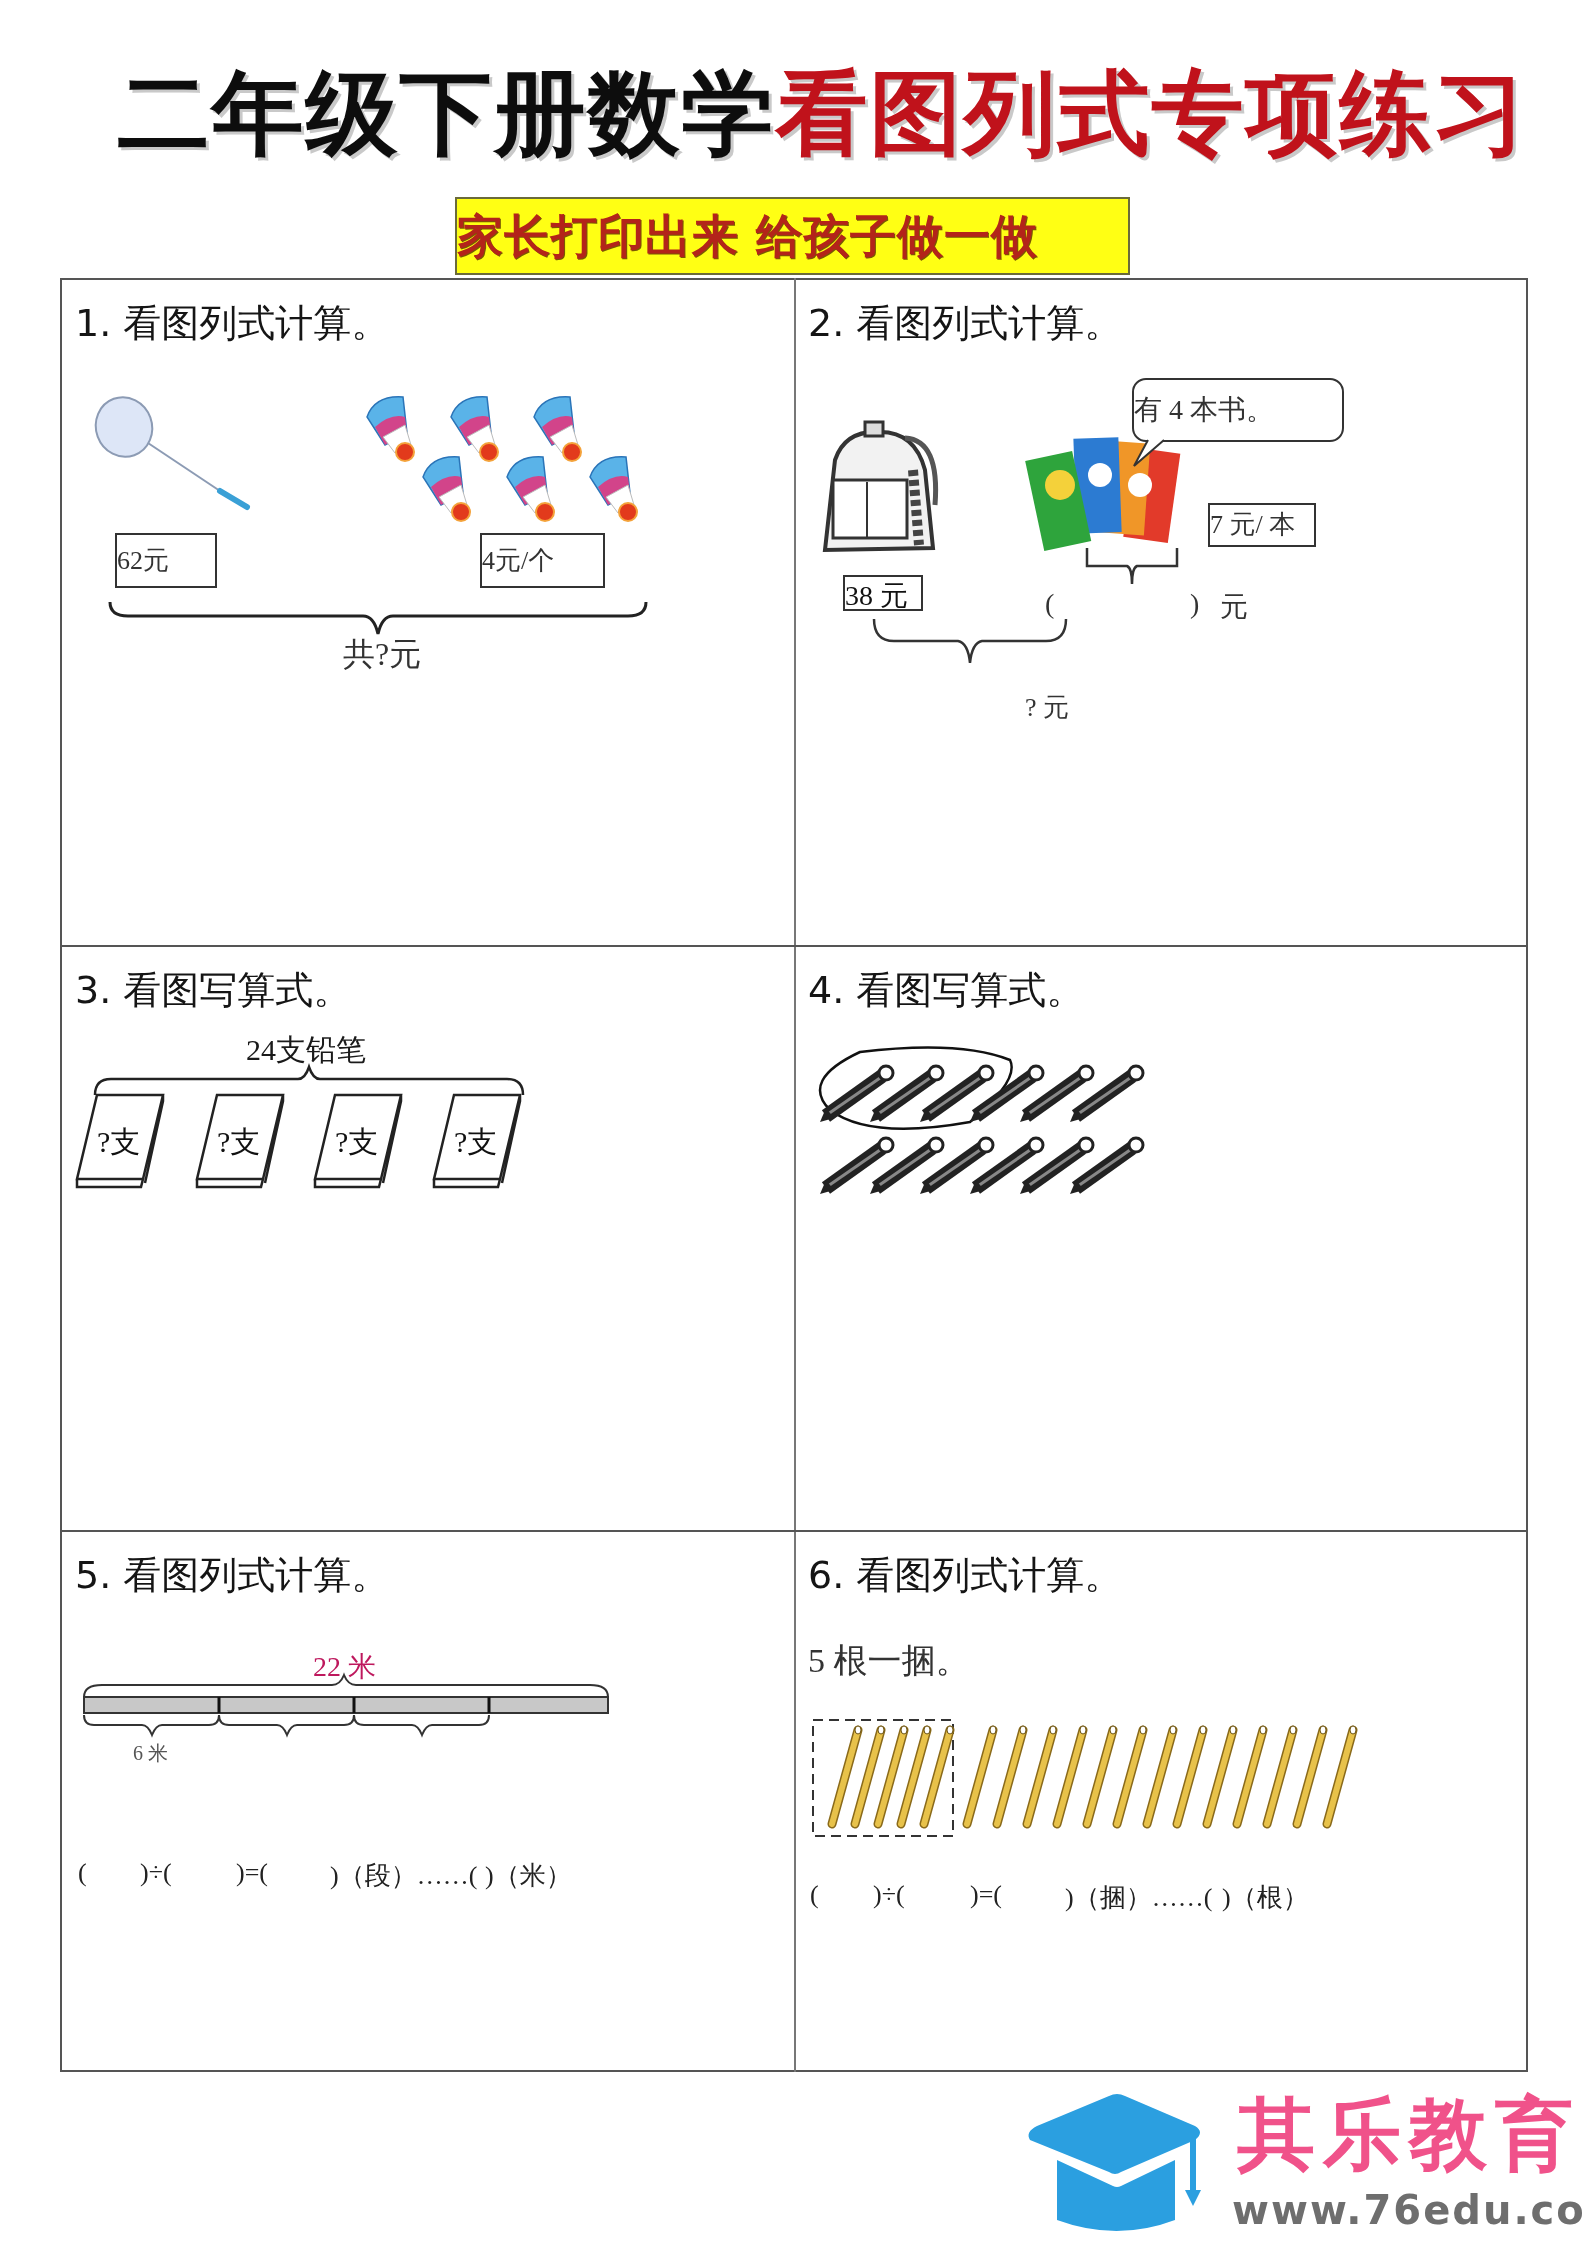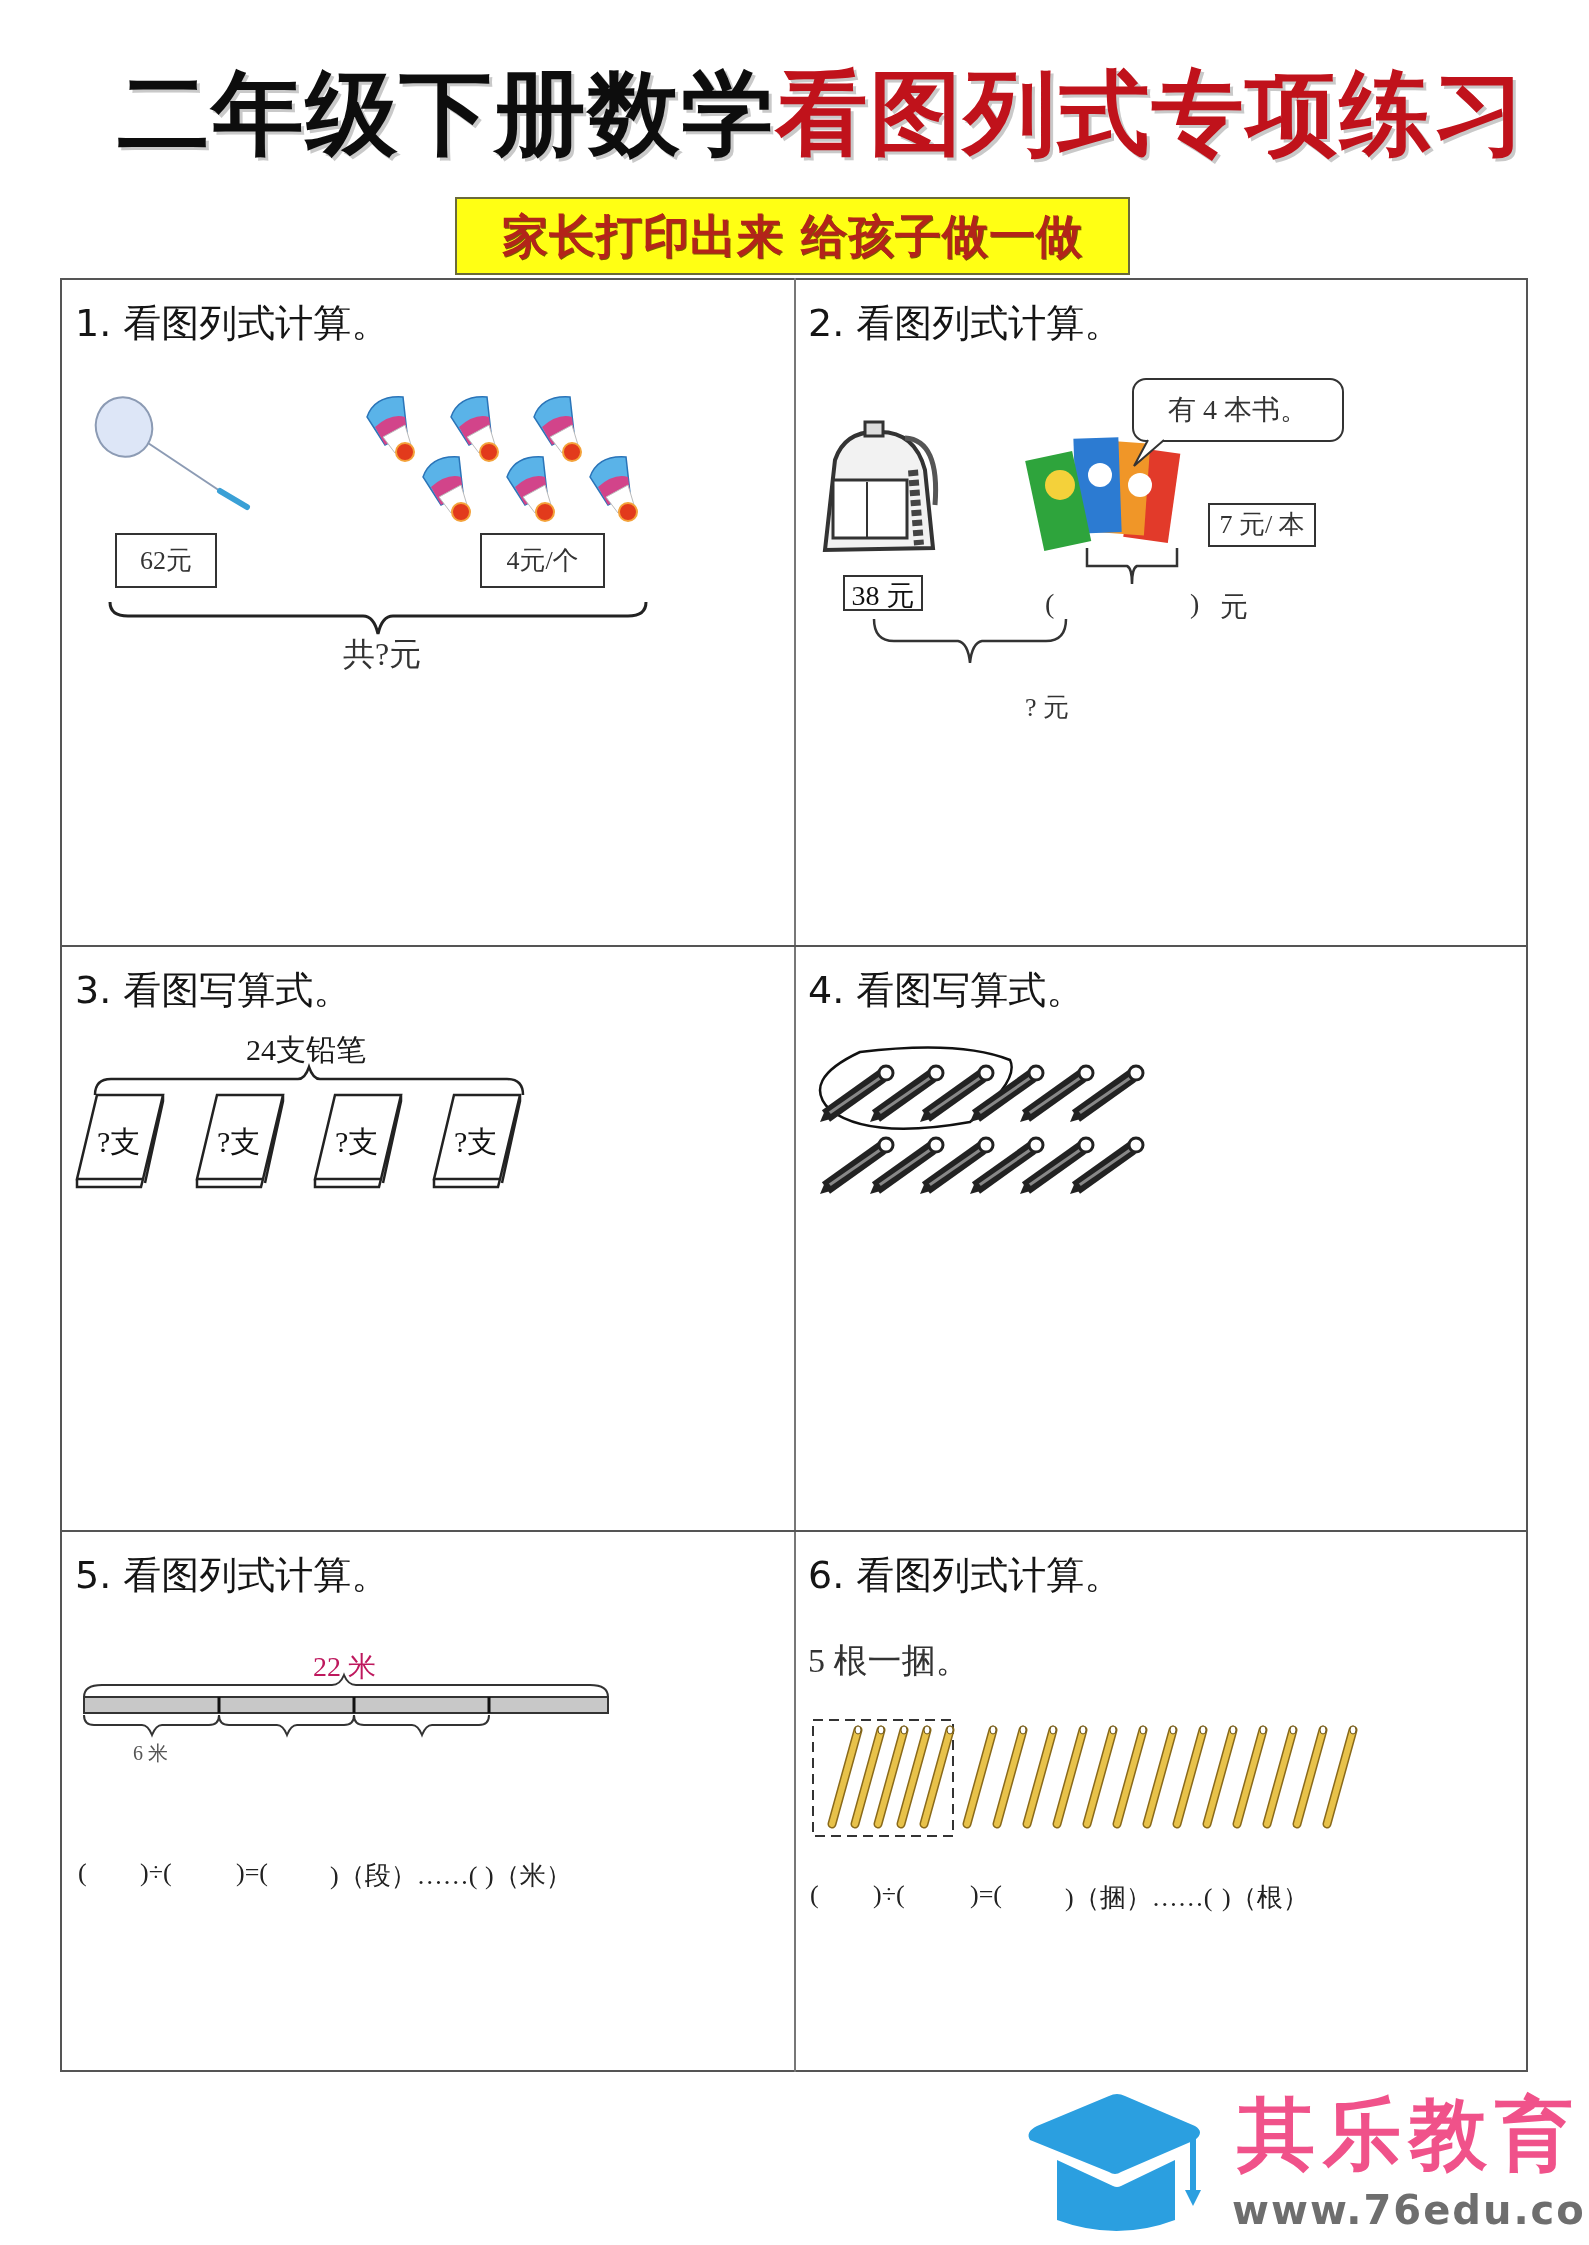--- a/index.html
+++ b/index.html
@@ -4,29 +4,29 @@
 <style>
   html, body { margin:0; padding:0; background:#ffffff; }
   body { width:1589px; height:2245px; position:relative; overflow:hidden;
          font-family: "DejaVu Serif", "Liberation Serif", serif; color:#1a1a1a; }
   .title { position:absolute; left:0; top:68px; width:1589px; text-align:center;
            font-family:"DejaVu Sans", sans-serif; font-weight:bold; font-size:92px; letter-spacing:2px;
            text-shadow: 3px 3px 0 #c9c9c9; line-height:1;padding-left:28px; }
   .title .black { color:#0d0d0d; }
   .title .red { color:#c0121b; }
   .banner { position:absolute; left:455px; top:197px; width:675px; height:78px; background:#ffff14;
-            border:2px solid #6b6b3a; box-sizing:border-box; text-align:center;
+            border:2px solid #6b6b3a; box-sizing:border-box; text-align:left;
             font-family:"DejaVu Sans", sans-serif; font-weight:bold; font-size:46px; line-height:74px;
             color:#b3241a; letter-spacing:1px; text-shadow:1px 1px 0 #7a5a00; }
   .grid { position:absolute; left:60px; top:278px; width:1468px; height:1794px; border:2px solid #555; box-sizing:border-box; }
   .vline { position:absolute; left:794px; top:278px; width:2px; height:1794px; background:#777; }
   .hline { position:absolute; left:60px; width:1468px; height:2px; background:#555; }
   .qtitle { position:absolute; font-size:38px; font-family:"DejaVu Sans", sans-serif; color:#151515; white-space:nowrap; }
   .txt { position:absolute; white-space:nowrap; font-family:"Liberation Serif","DejaVu Serif", serif; color:#333; }
-  .box { position:absolute; border:2px solid #333; background:#fff; box-sizing:border-box; text-align:center; }
+  .box { position:absolute; border:2px solid #333; background:#fff; box-sizing:border-box; }
   svg { position:absolute; overflow:visible; }
   .logo-text { position:absolute; left:1237px; top:2095px; font-family:"DejaVu Sans", sans-serif; font-weight:bold;
                font-size:78px; color:#f0528a; letter-spacing:8px; line-height:1; }
   .logo-url { position:absolute; left:1232px; top:2190px; font-family:"DejaVu Sans", sans-serif; font-weight:bold;
               font-size:40px; color:#6e6e6e; letter-spacing:2px; line-height:1; }
 </style>
 </head>
 <body>
 
 <div class="title">

